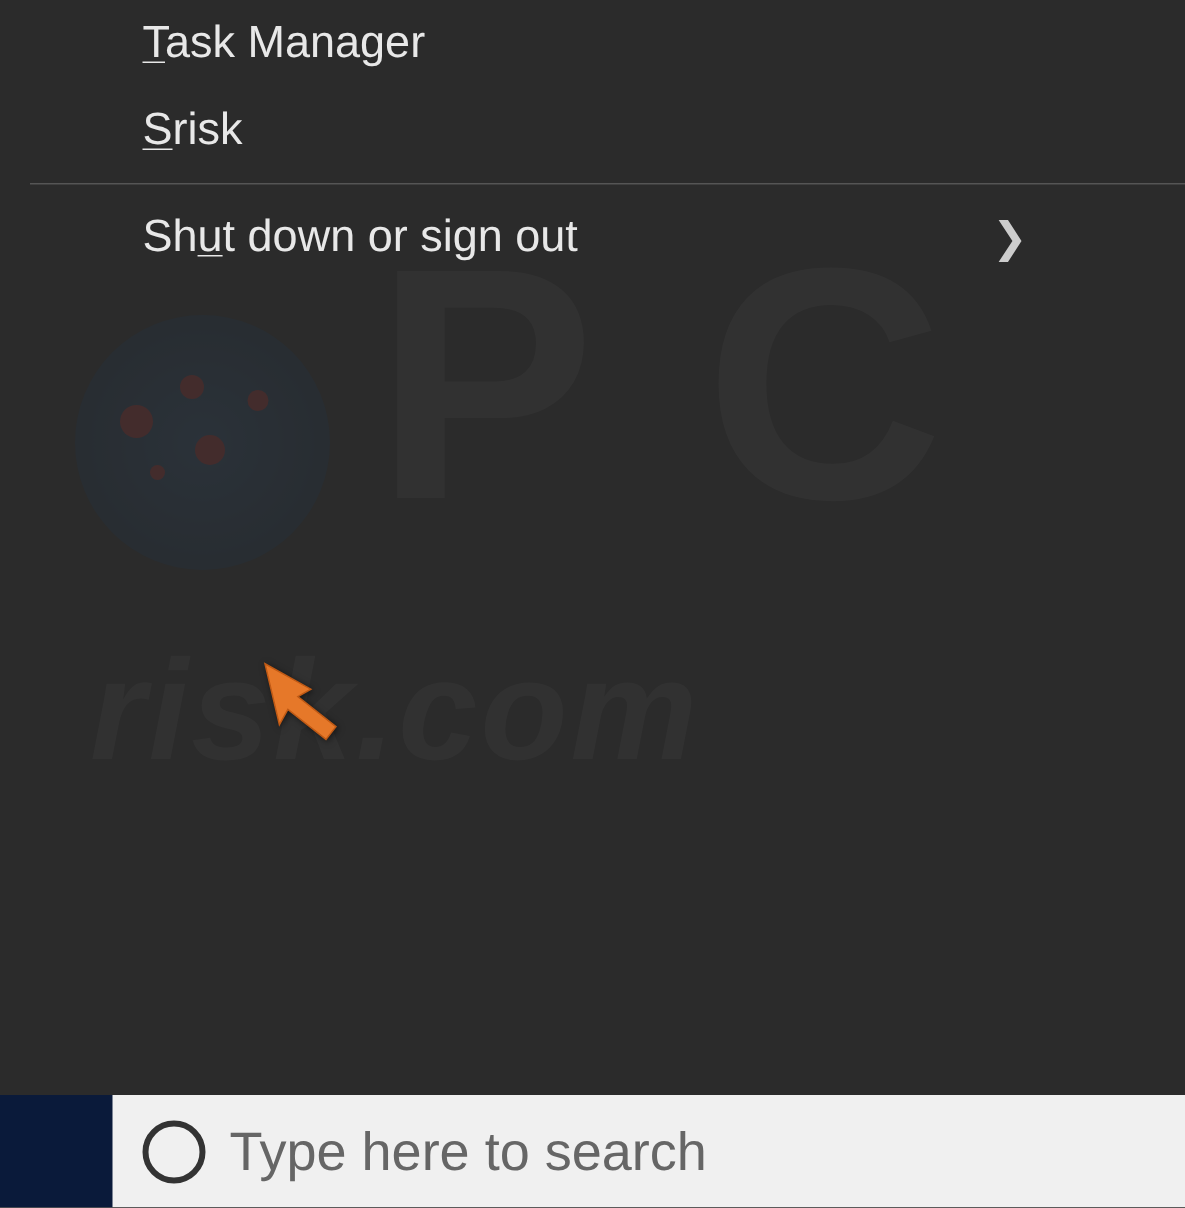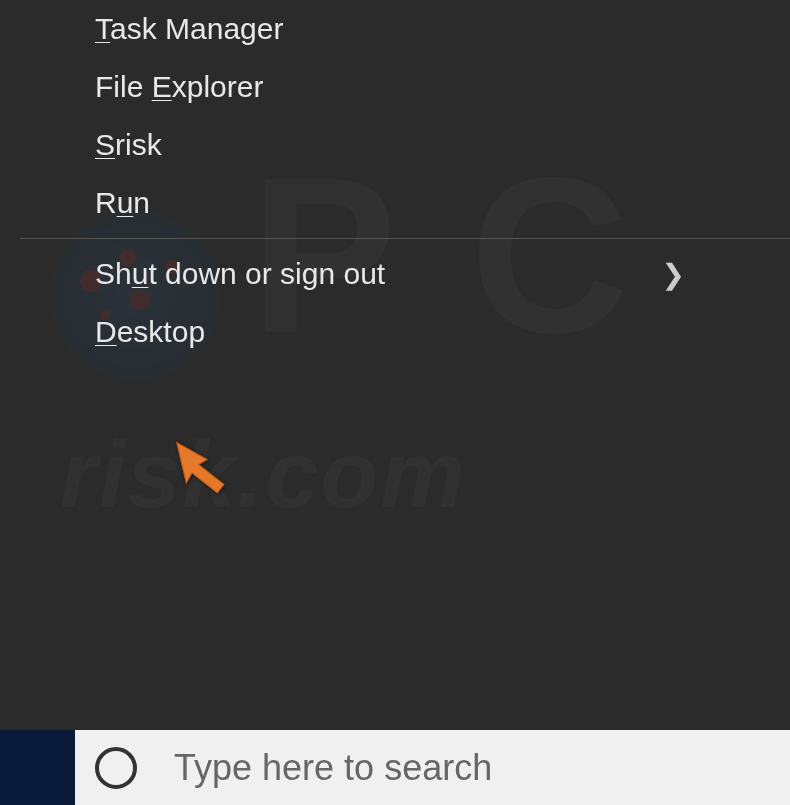--- a/index.html
+++ b/index.html
@@ -128,21 +128,21 @@
       height: 75px;
       background: #0a1a3a;
     }
     
     .search-box {
       flex: 1;
       height: 75px;
       display: flex;
       align-items: center;
       padding: 0 20px;
-      gap: 37px;
+      gap: 16px;
     }
     
     .search-icon-circle {
       width: 42px;
       height: 42px;
       border: 4px solid #333;
       border-radius: 50%;
       flex-shrink: 0;
     }
     
@@ -177,35 +177,26 @@
   <div class="watermark-letter wl-p">P</div>
   <div class="watermark-letter wl-c">C</div>
   <div class="watermark-text">risk.com</div>
 </div>
 
 <div class="menu">
   <div class="menu-item">
     <span><span></span><span class="underline-char">T</span><span>ask Manager</span></span>
   </div>
   <div class="menu-item">
-    <span><span>File </span><span class="underline-char">E</span><span>xplorer</span></span>
-  </div>
-  <div class="menu-item">
     <span><span></span><span class="underline-char">S</span><span>risk</span></span>
-  </div>
-  <div class="menu-item">
-    <span><span>R</span><span class="underline-char">u</span><span>n</span></span>
   </div>
   <div class="menu-separator"></div>
   <div class="menu-item">
     <span><span>Sh</span><span class="underline-char">u</span><span>t down or sign out</span></span>
     <span class="chevron">❯</span>
-  </div>
-  <div class="menu-item">
-    <span><span></span><span class="underline-char">D</span><span>esktop</span></span>
   </div>
 </div>
 
 <div class="cursor-arrow">
   <svg width="70" height="70" viewBox="0 0 70 70">
     <path d="M 12 0 L 30 30 L 20 30 L 32 60 L 22 64 L 10 34 L 0 40 Z" transform="rotate(-30 20 30) translate(18 4)" fill="#e67829" stroke="#c05a15" stroke-width="1"></path>
   </svg>
 </div>
 
 <div class="taskbar">

